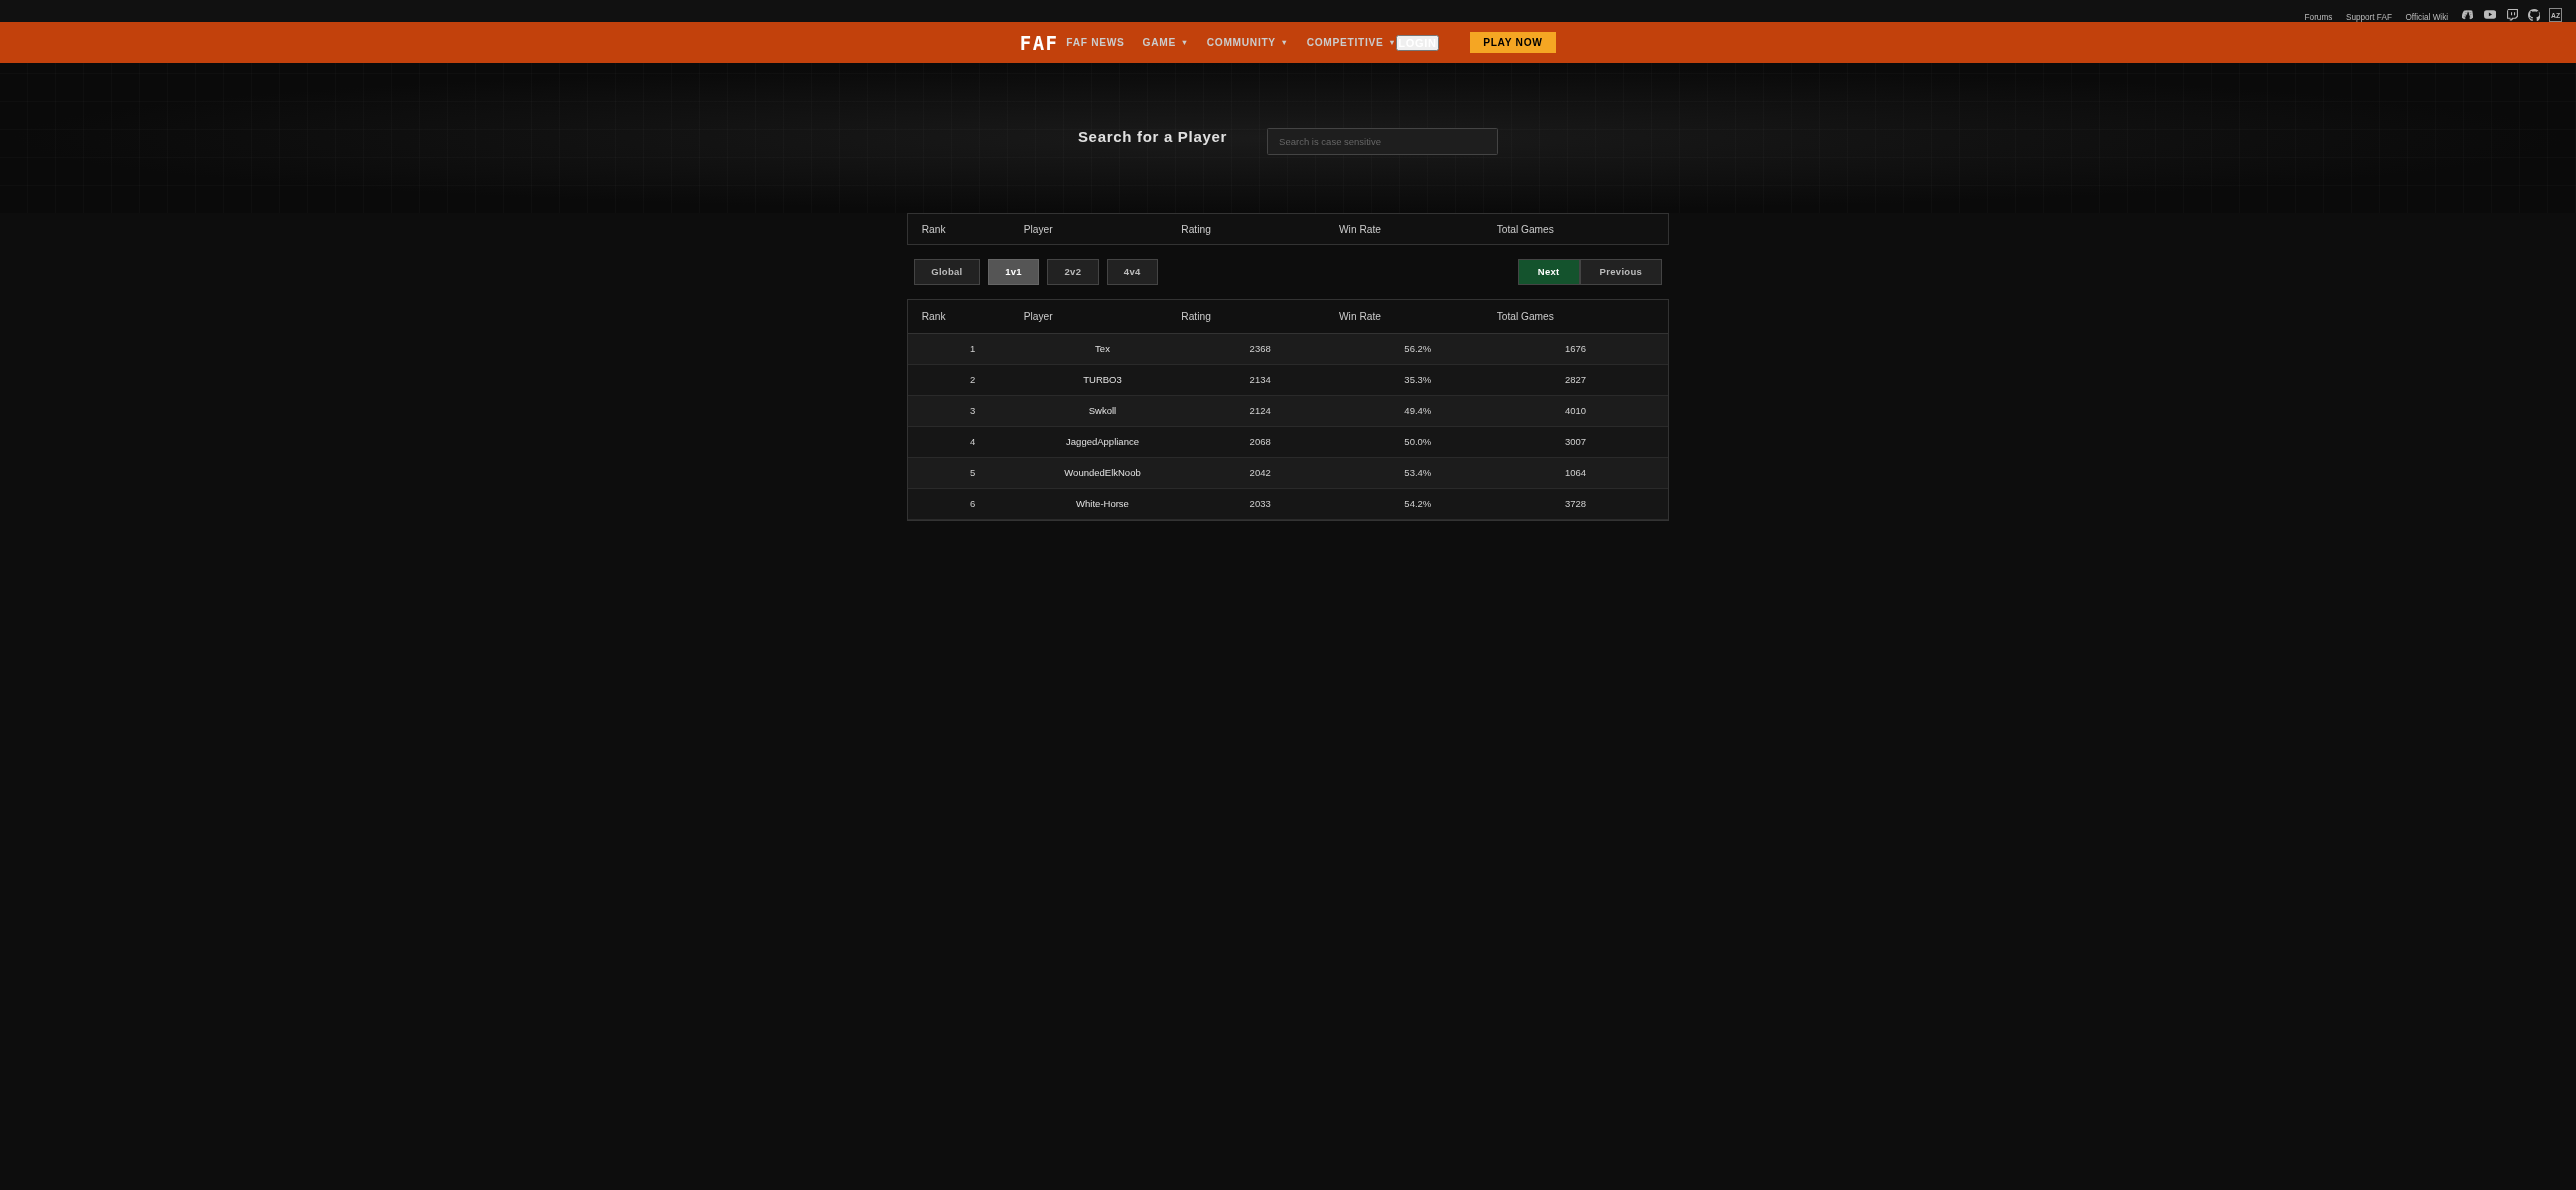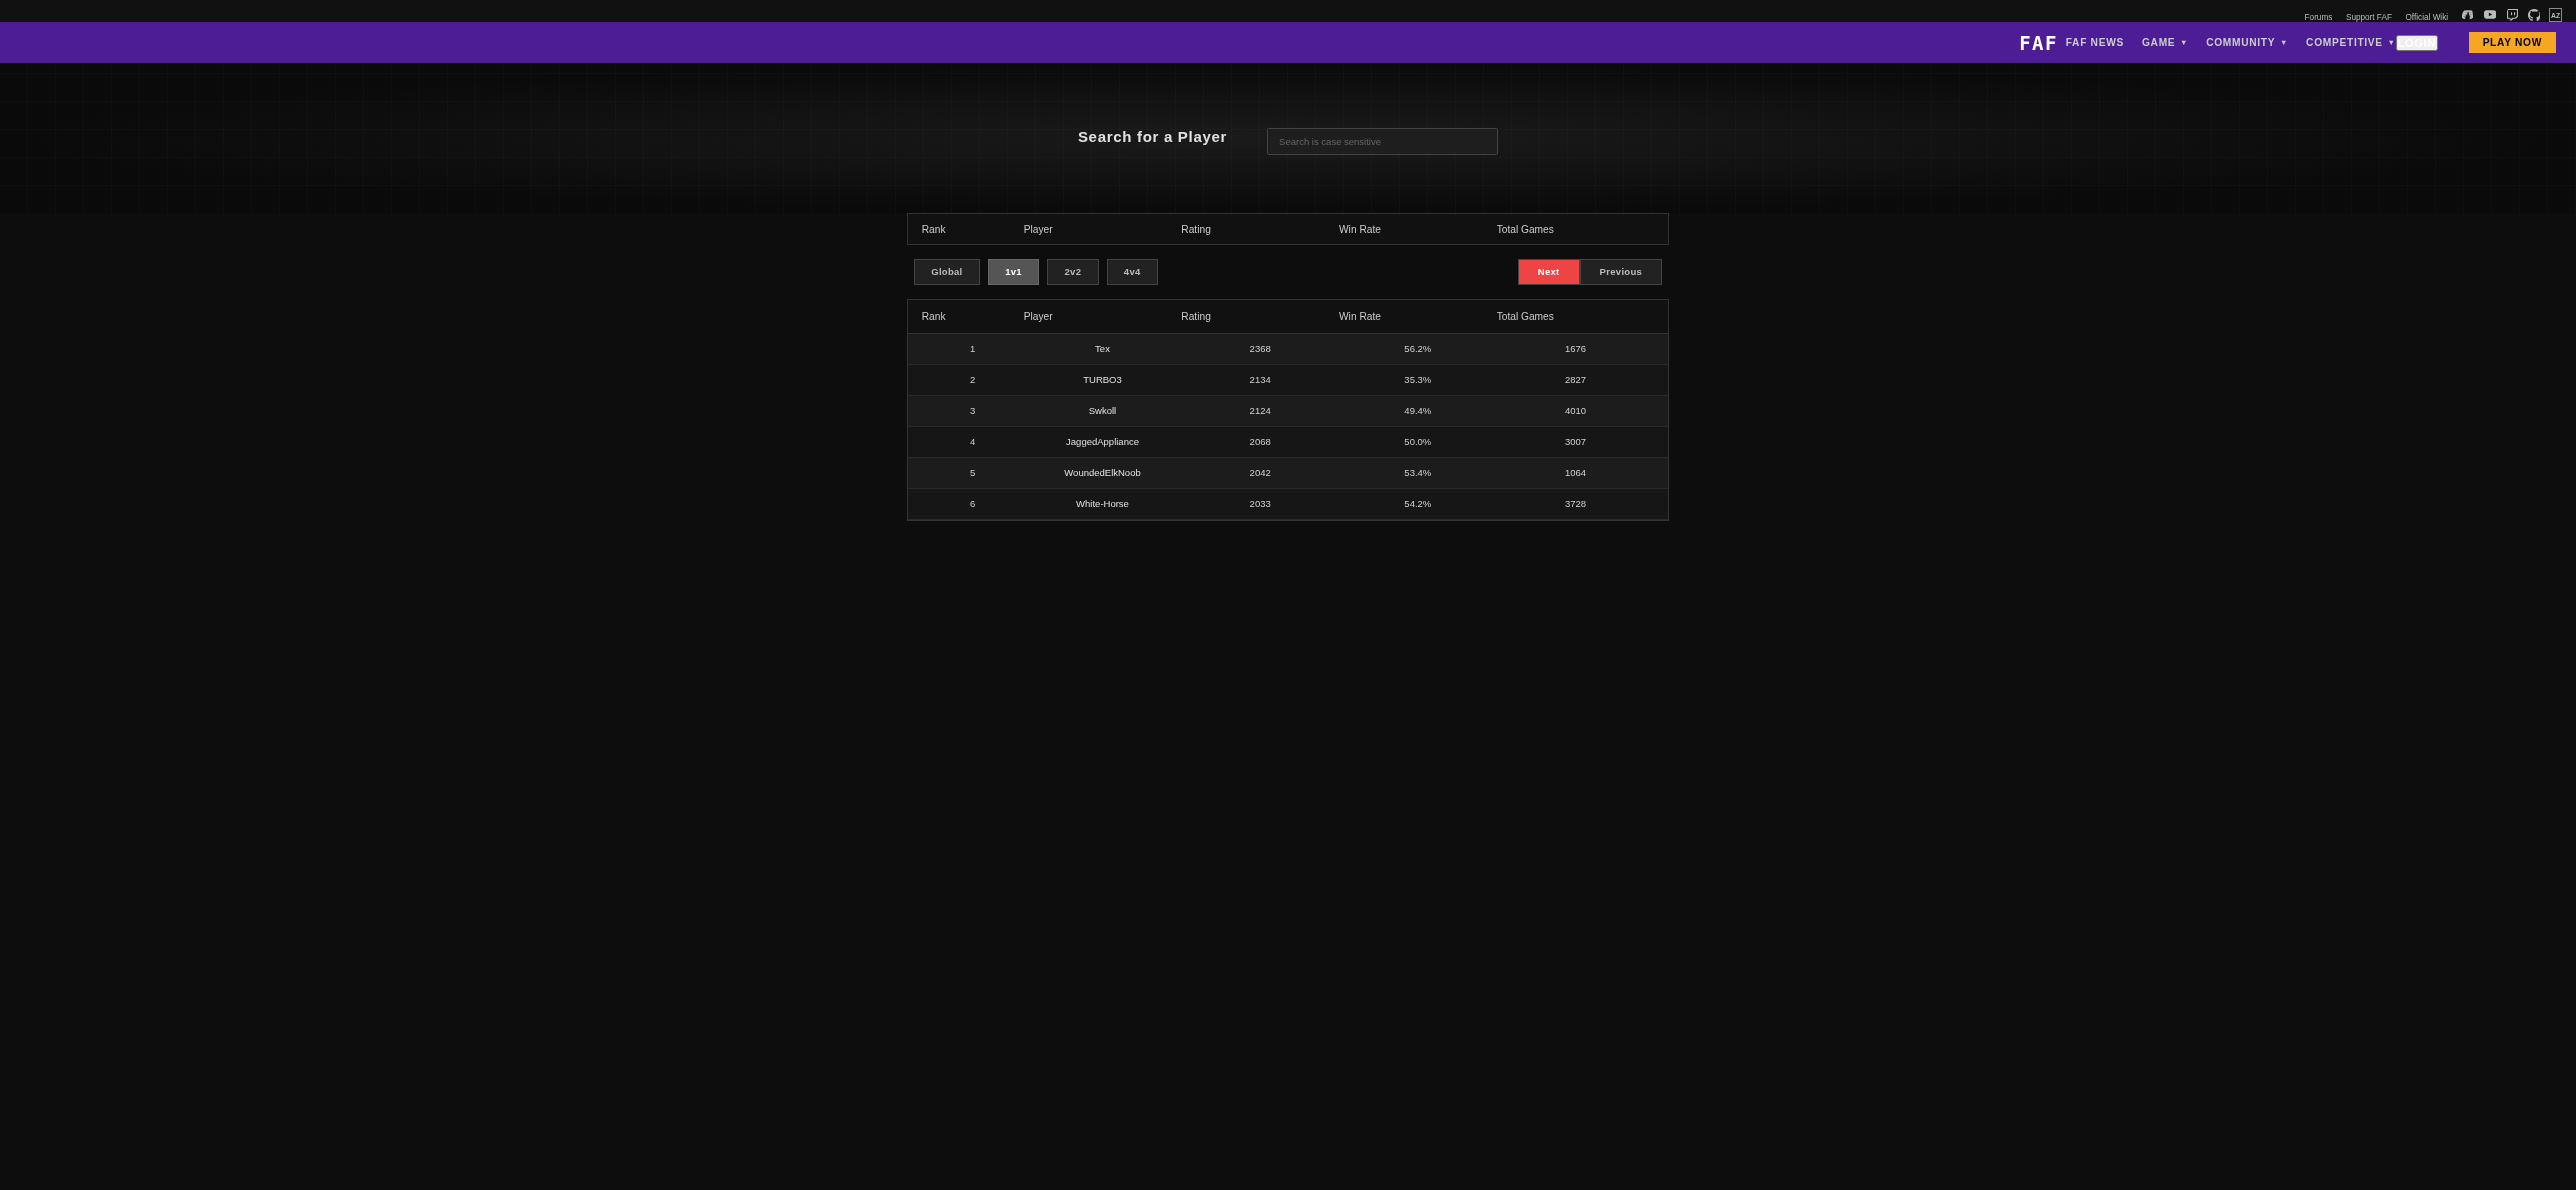--- a/index.html
+++ b/index.html
@@ -37,26 +37,26 @@
       width: 13.6px;
       height: 13.6px;
       display: flex;
       align-items: center;
       justify-content: center;
       cursor: pointer;
     }
 
     
     .navbar {
-      background-color: #4c1d95;
+      background-color: #c2410c;
       height: 41px;
       display: flex;
       align-items: center;
       padding: 0 20.4px;
-      justify-content: flex-end;
+      justify-content: center;
     }
     .logo {
       font-size: 19px;
       font-weight: bold;
       color: #fff;
       font-family: monospace;
       letter-spacing: 1.4px;
     }
     .nav-links {
       display: flex;
@@ -217,21 +217,21 @@
       padding: 6.8px 19px;
       background-color: #222;
       border: 0.7px solid #444;
       color: #bbb;
       font-size: 9.5px;
       cursor: pointer;
       font-weight: bold;
       letter-spacing: 0.3px;
     }
     .nav-btn.active {
-      background-color: #ef4444;
+      background-color: #14532d;
       color: #fff;
     }
 
     
     .data-table {
       border: 0.7px solid #333;
       background-color: #111;
       width: 100%;
     }
     .data-table-header {

